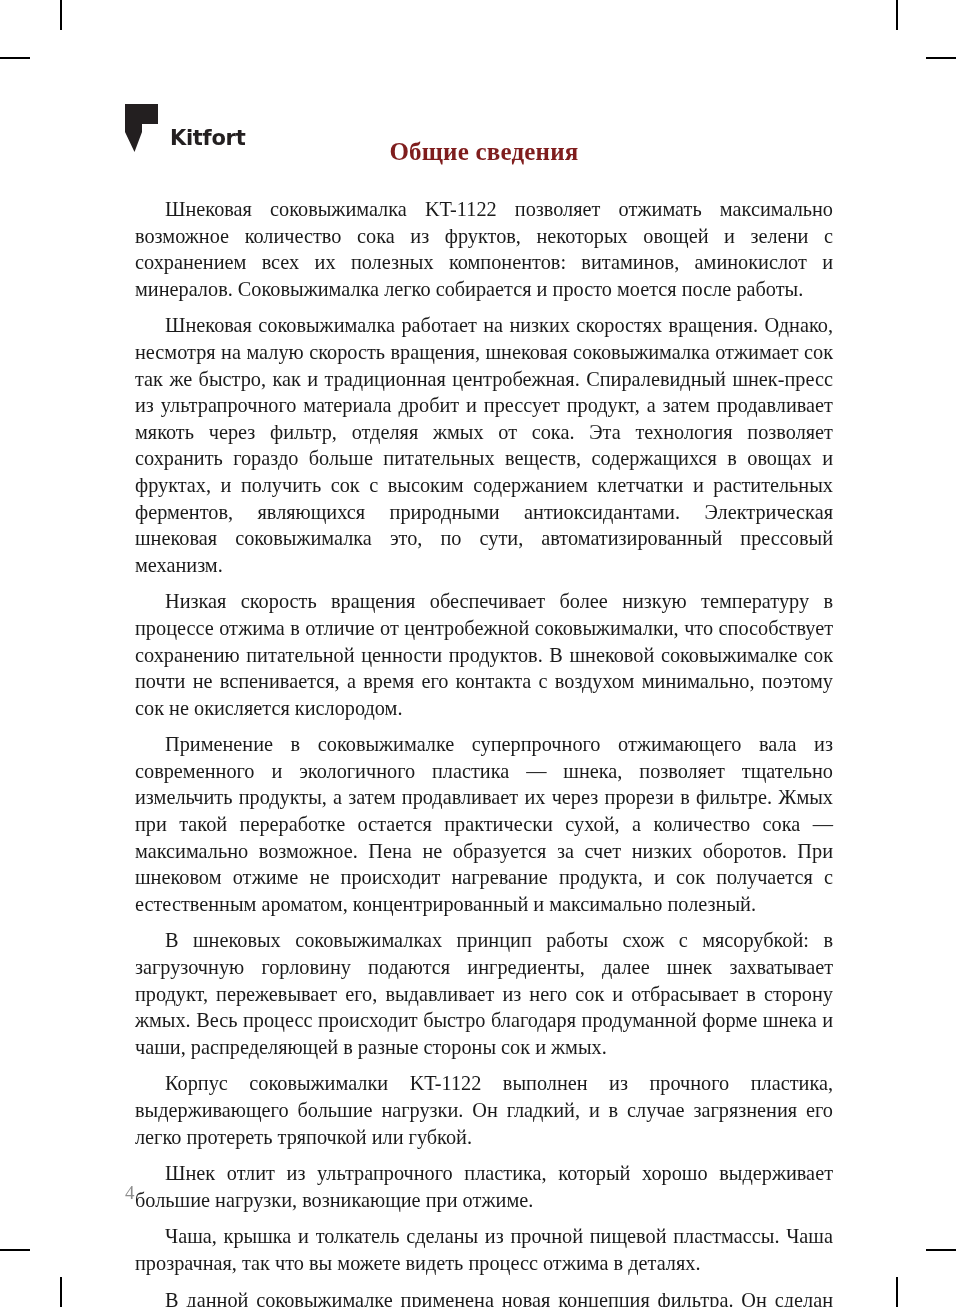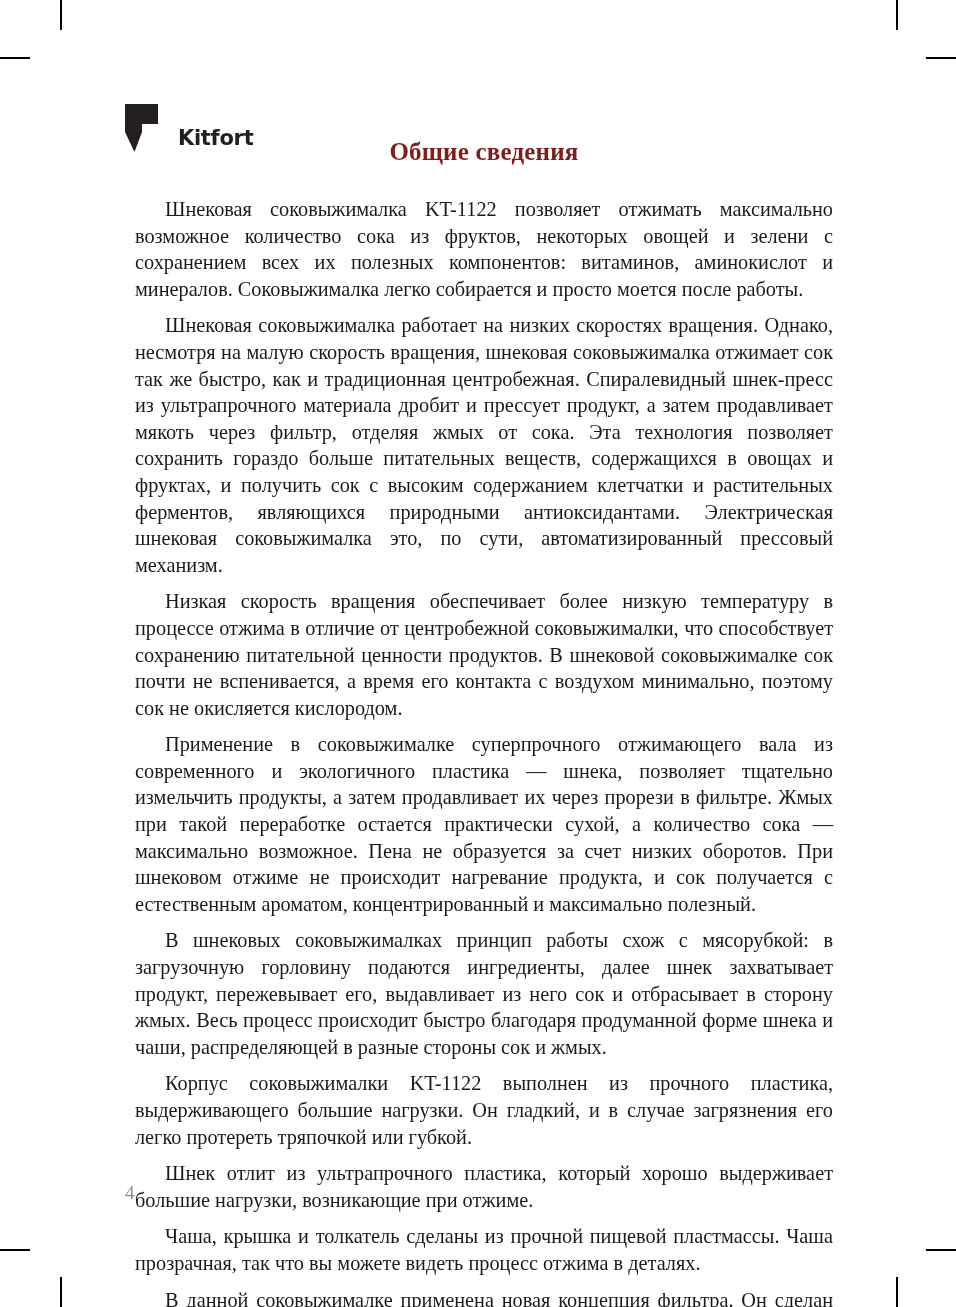--- a/index.html
+++ b/index.html
@@ -41,21 +41,21 @@
     top: 104px;
     width: 718px;
     height: 60px;
   }
   .logo {
     position: absolute;
     left: 0;
     top: 0;
     display: flex;
     align-items: flex-end;
-    gap: 20px;
+    gap: 12px;
   }
   .logo-mark {
     width: 33px;
     height: 48px;
     display: block;
   }
   .logo-word {
     font-family: "DejaVu Sans", "Liberation Sans", sans-serif;
     font-weight: 700;
     font-size: 21px;

